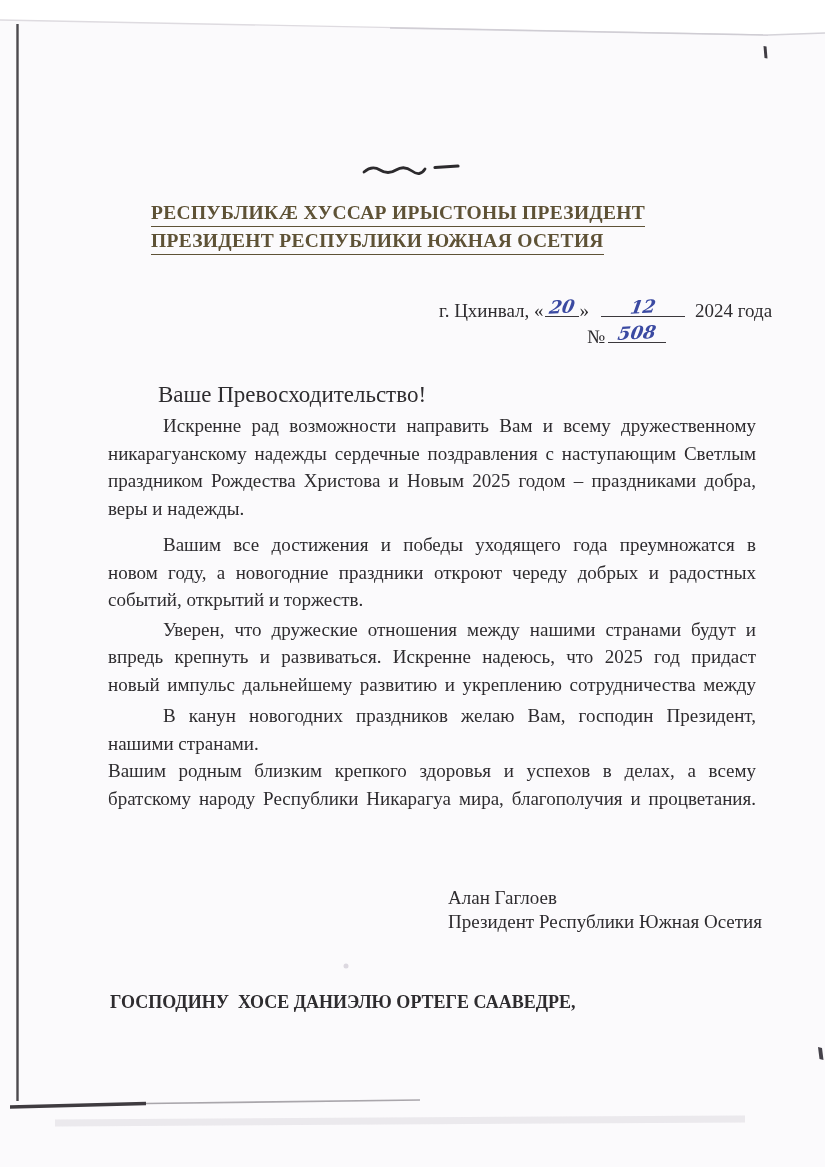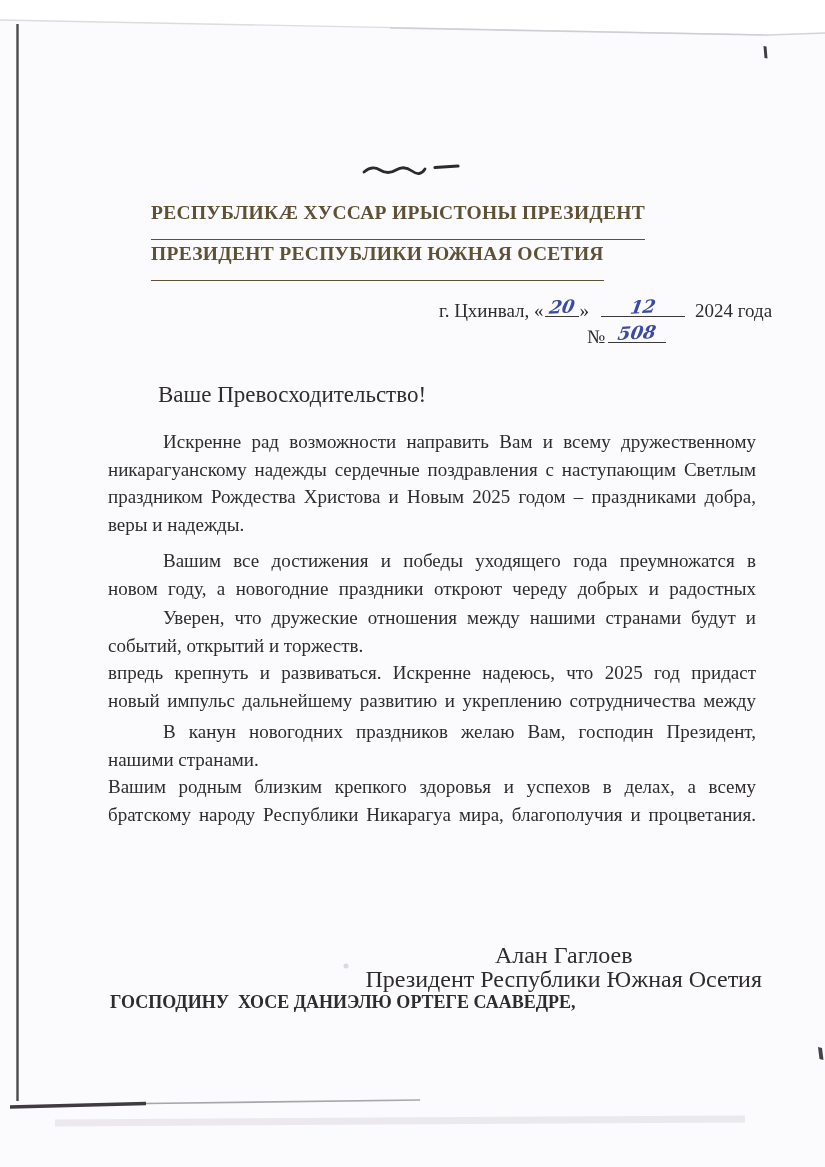--- a/index.html
+++ b/index.html
@@ -15,21 +15,21 @@
 
   
   .letterhead{
     position:absolute;left:151px;top:201px;
     font-weight:bold;font-size:19.5px;line-height:24px;
     letter-spacing:.3px;
   }
   .lh-line{
     display:table;
     border-bottom:1.6px solid currentColor;
-    padding-bottom:14px;margin-bottom:2px;
+    padding-bottom:1px;margin-bottom:2px;
     white-space:nowrap;
   }
 
   
   .dateline{position:absolute;left:427px;top:299px;font-size:19px;line-height:22px;margin-left:12px;}
   .dl-row{white-space:nowrap;}
   .blank{
     display:inline-block;position:relative;
     border-bottom:1.5px solid #3b383c;
     height:17px;vertical-align:baseline;
@@ -44,29 +44,29 @@
     font-family:"DejaVu Serif",serif;
     font-style:italic;font-weight:600;
     font-size:18px;white-space:nowrap;
   }
 
   
   .salutation{
     position:absolute;left:108px;top:381px;width:648px;
     font-size:23px;line-height:27px;text-indent:50px;
   }
-  .body-text{position:absolute;left:108px;top:428px;width:648px;font-size:19px;}
+  .body-text{position:absolute;left:108px;top:412px;width:648px;font-size:19px;}
   .bline{line-height:27.5px;}
   .bline.just{text-align:justify;text-align-last:justify;}
   .bline.ind{text-indent:55px;}
 
   
   .signature{
-    position:absolute;right:63px;top:944px;
-    text-align:center;font-size:24px;line-height:23.5px;
+    position:absolute;right:63px;top:886px;
+    font-size:19px;line-height:23.5px;
     white-space:nowrap;
   }
 
   
   .addressee{
     position:absolute;left:110px;top:991px;
     font-weight:bold;font-size:18px;line-height:22.2px;
     white-space:pre;
   }
 </style>
@@ -112,22 +112,22 @@
 
   <div class="salutation">Ваше Превосходительство!</div>
 
   <div class="body-text">
       <div class="bline ind just">Искренне рад возможности направить Вам и всему дружественному</div>
       <div class="bline just">никарагуанскому надежды сердечные поздравления с наступающим Светлым</div>
       <div class="bline just">праздником Рождества Христова и Новым 2025 годом – праздниками добра,</div>
       <div class="bline">веры и надежды.</div>
       <div class="bline ind just" style="margin-top: 9px;">Вашим все достижения и победы уходящего года преумножатся в</div>
       <div class="bline just">новом году, а новогодние праздники откроют череду добрых и радостных</div>
+      <div class="bline">событий, открытий и торжеств.</div>
       <div class="bline ind just" style="margin-top: 2px;">Уверен, что дружеские отношения между нашими странами будут и</div>
-      <div class="bline">событий, открытий и торжеств.</div>
       <div class="bline just">впредь крепнуть и развиваться. Искренне надеюсь, что 2025 год придаст</div>
       <div class="bline just">новый импульс дальнейшему развитию и укреплению сотрудничества между</div>
       <div class="bline ind just" style="margin-top: 4px;">В канун новогодних праздников желаю Вам, господин Президент,</div>
       <div class="bline">нашими странами.</div>
       <div class="bline just">Вашим родным близким крепкого здоровья и успехов в делах, а всему</div>
       <div class="bline just">братскому народу Республики Никарагуа мира, благополучия и процветания.</div>
     </div>
 
   <div class="signature">
     <div>Алан Гаглоев</div>

